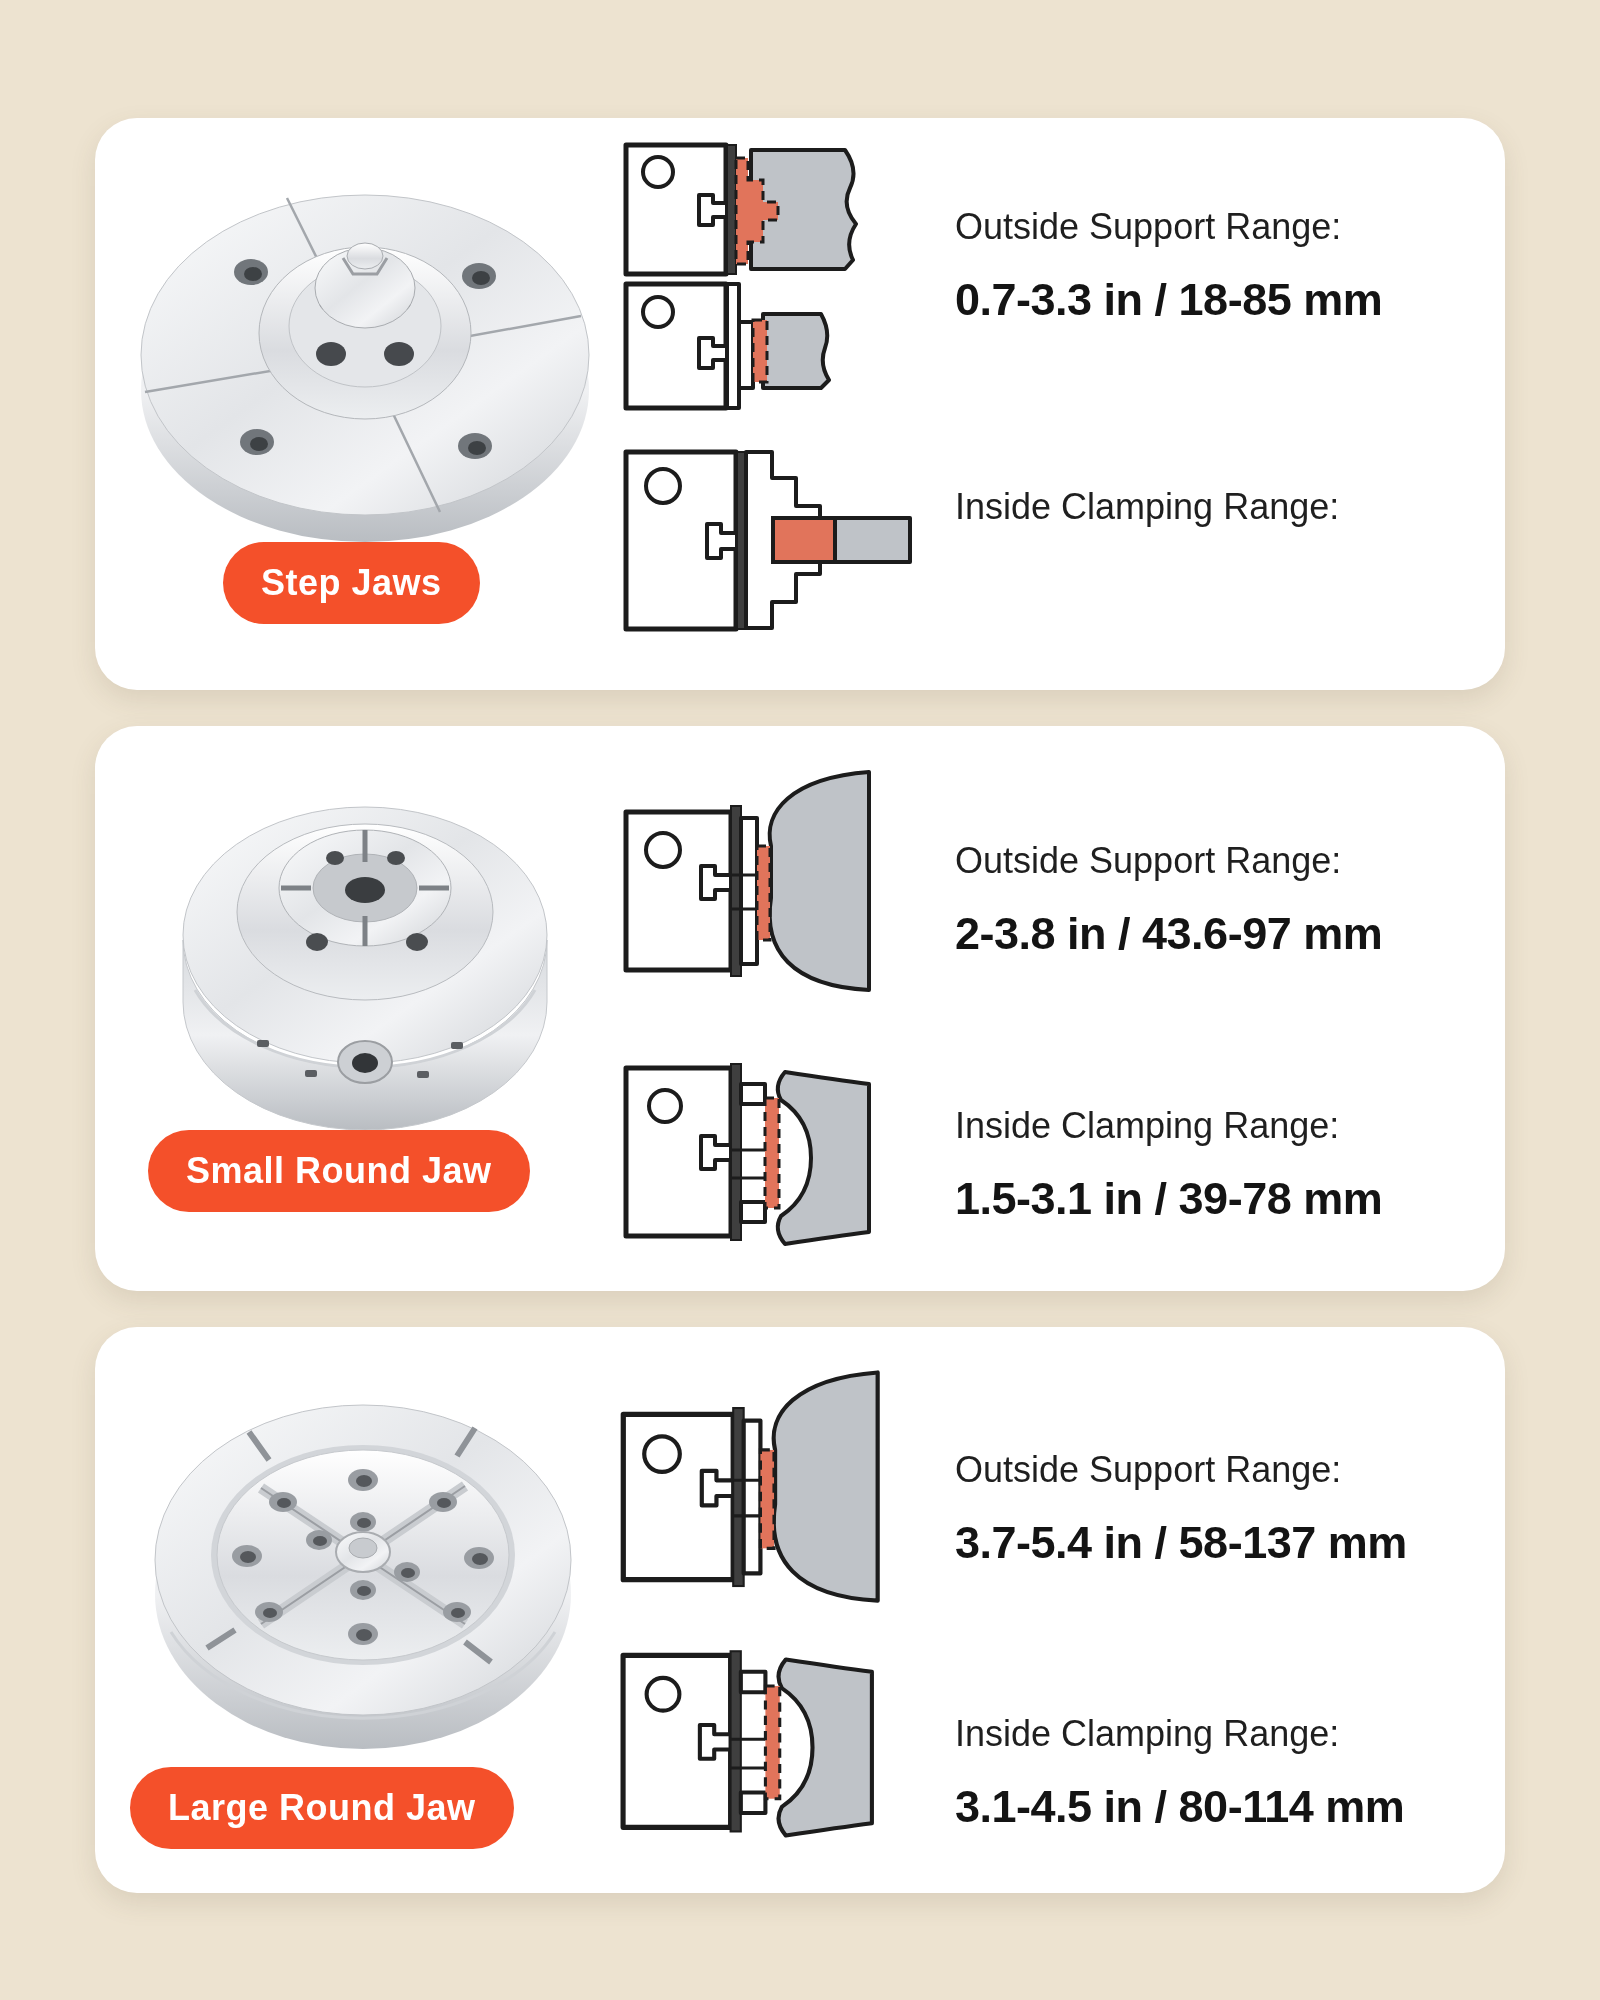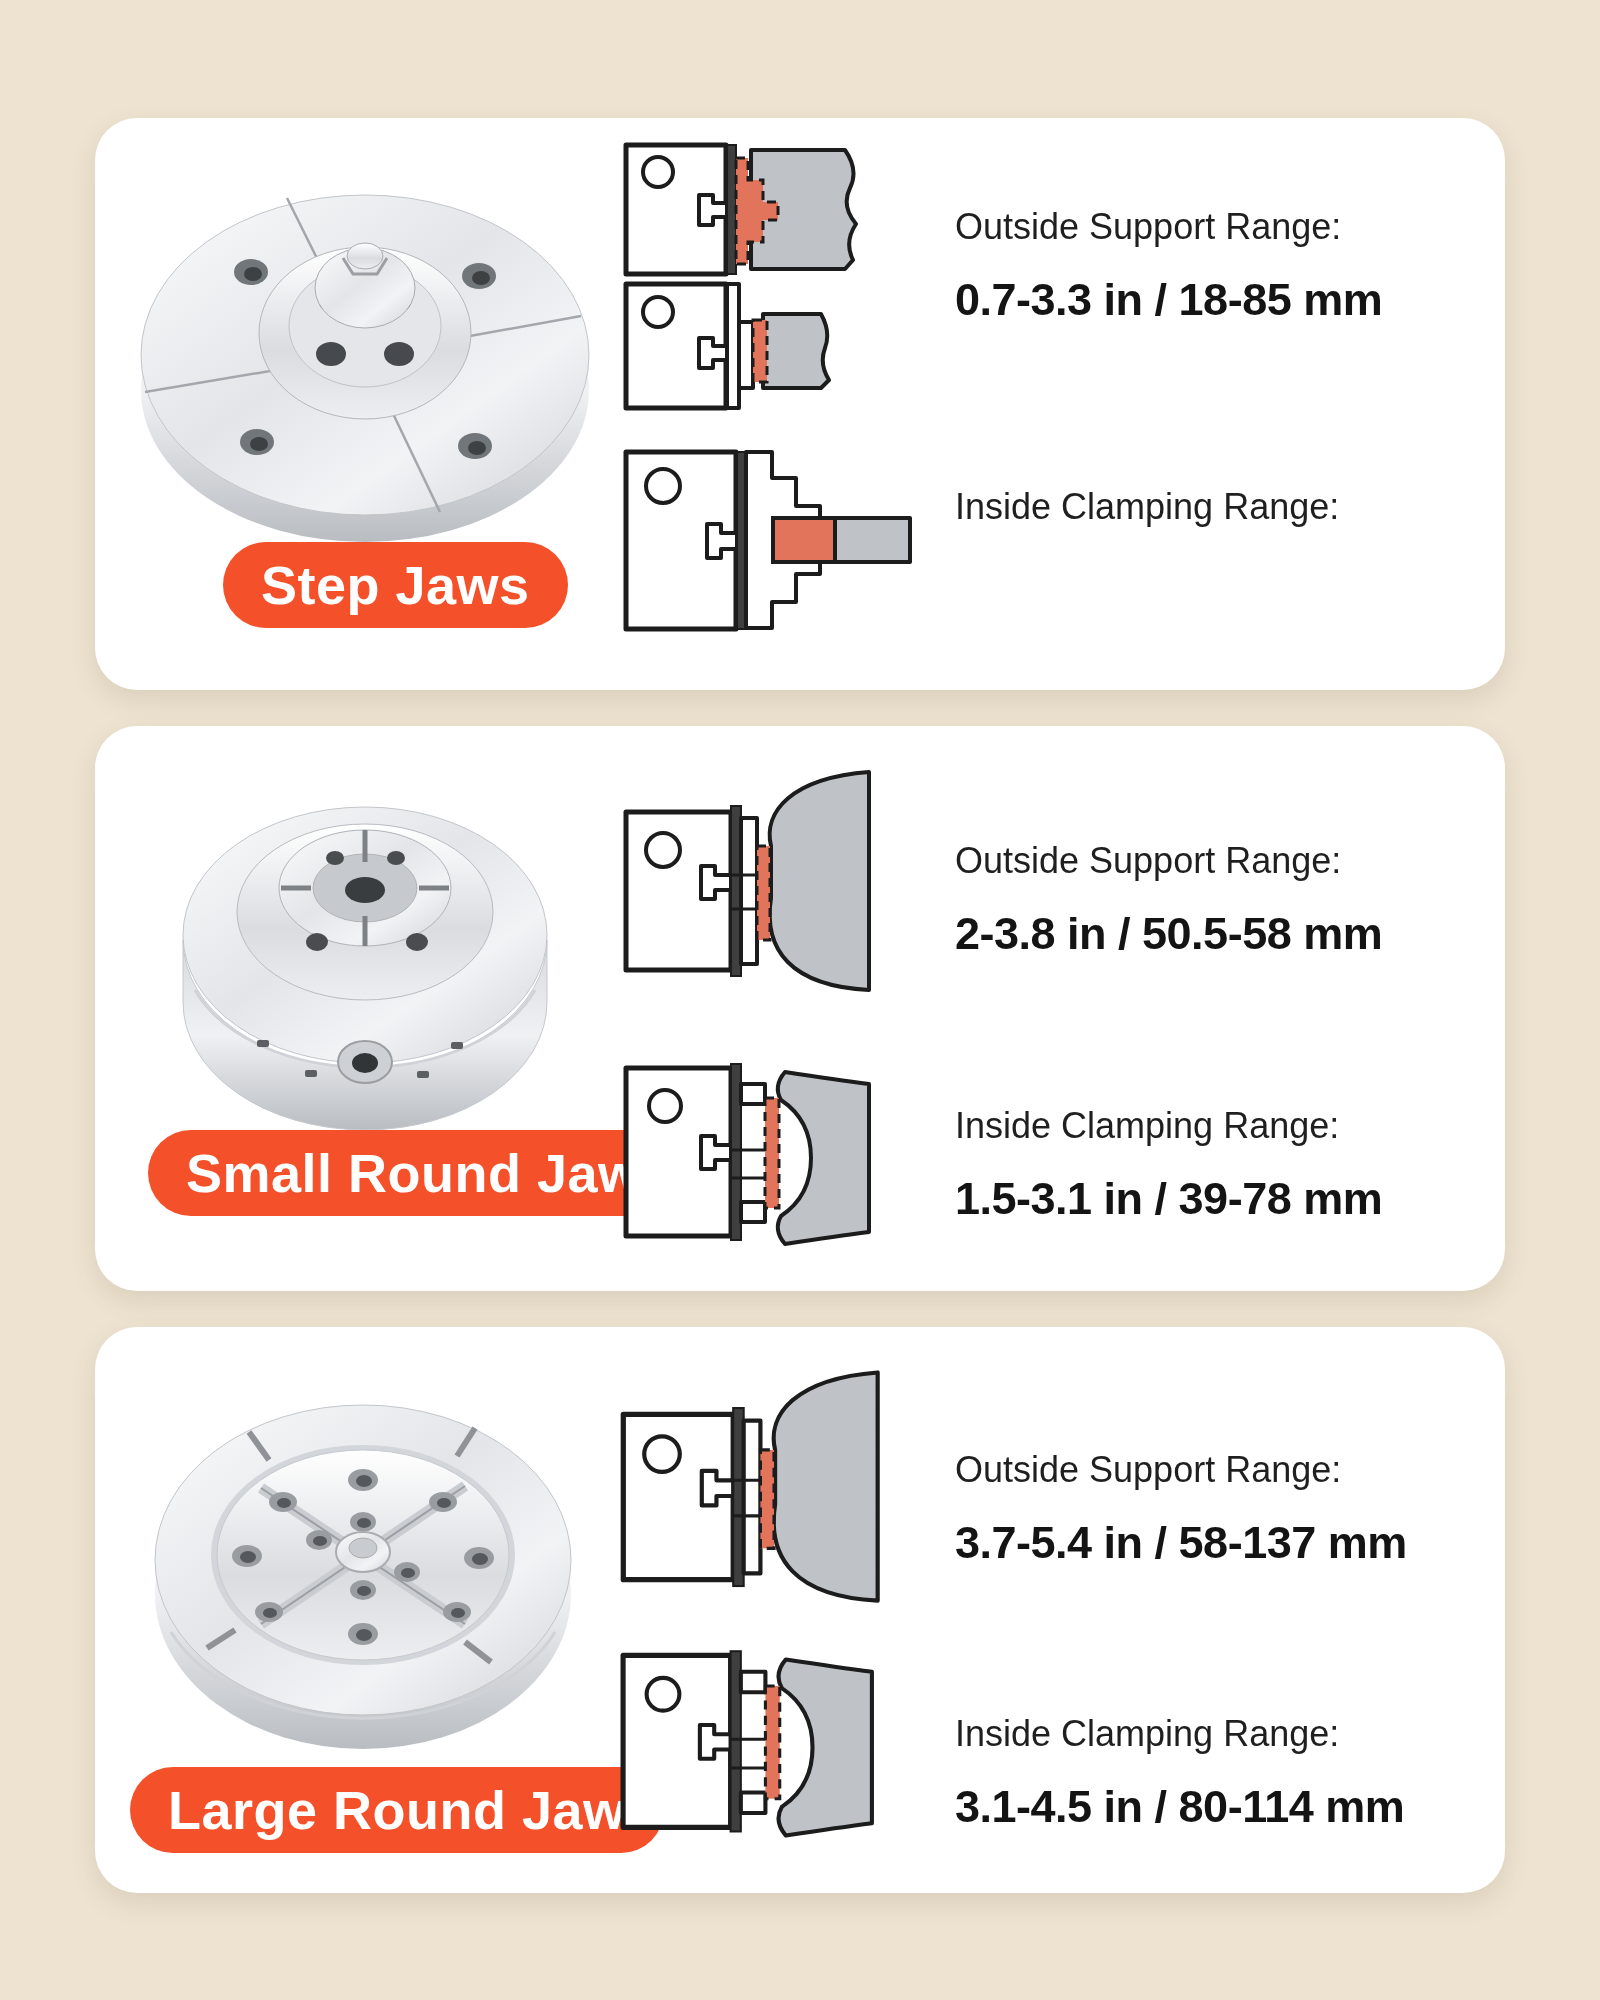--- a/index.html
+++ b/index.html
@@ -19,22 +19,22 @@
     border-radius:42px;
     box-shadow:0 10px 26px rgba(96,78,52,0.13);
   }
   #card-0{top:118px; height:572px;}
   #card-1{top:726px; height:565px;}
   #card-2{top:1327px; height:566px;}
   .photo{position:absolute;}
   .badge{
     position:absolute; display:inline-block;
     background:var(--accent-orange); color:#fff;
-    font-size:54px; font-weight:700; letter-spacing:.5px;
-    padding:12px 38px; border-radius:50px; white-space:nowrap;
+    font-size:36px; font-weight:700; letter-spacing:.5px;
+    padding:20px 38px; border-radius:50px; white-space:nowrap;
   }
   .diagram{position:absolute;}
   .spec{position:absolute; left:860px; width:560px;}
   .spec .label{font-size:36px; font-weight:400; color:#1f1f1f; line-height:46px;}
   .spec .value{font-size:45px; font-weight:700; color:var(--text-color); line-height:54px; margin-top:23px; letter-spacing:-0.5px;}
   svg .outline{fill:#fff; stroke:var(--line-color); stroke-width:5; stroke-linejoin:round;}
   svg .thin{fill:#fff; stroke:var(--line-color); stroke-width:4; stroke-linejoin:round;}
   svg .darkcol{fill:#3F3F3F; stroke:var(--line-color); stroke-width:2;}
   svg .work{fill:var(--workpiece-gray); stroke:var(--line-color); stroke-width:4; stroke-linejoin:round;}
   svg .jaw{fill:var(--diagram-jaw-orange); stroke:var(--line-color); stroke-width:3; stroke-dasharray:9 6;}
@@ -185,21 +185,21 @@
     <path class="thin" d="M78,78 h14 v9 h16 v15 h-16 v9 h-14 Z"></path>
     <rect class="darkcol" x="108" y="6" width="10" height="176"></rect>
     <rect class="thin" x="118" y="26" width="24" height="20"></rect>
     <rect class="thin" x="118" y="144" width="24" height="20"></rect>
     <path class="link" d="M108,92 h34 M108,120 h34"></path>
     <rect class="jaw" x="142" y="40" width="14" height="110"></rect>
   </svg>
 
   <div class="spec" style="top:112px;">
     <div class="label">Outside Support Range:</div>
-    <div class="value">2-3.8 in / 50.5-58 mm</div>
+    <div class="value">2-3.8 in / 43.6-97 mm</div>
   </div>
   <div class="spec" style="top:377px;">
     <div class="label">Inside Clamping Range:</div>
     <div class="value">1.5-3.1 in / 39-78 mm</div>
   </div>
 </section>
 
 <section class="card" id="card-2">
 
   <svg class="photo" style="left:48px; top:45px;" width="440" height="395" viewBox="0 0 440 395">

